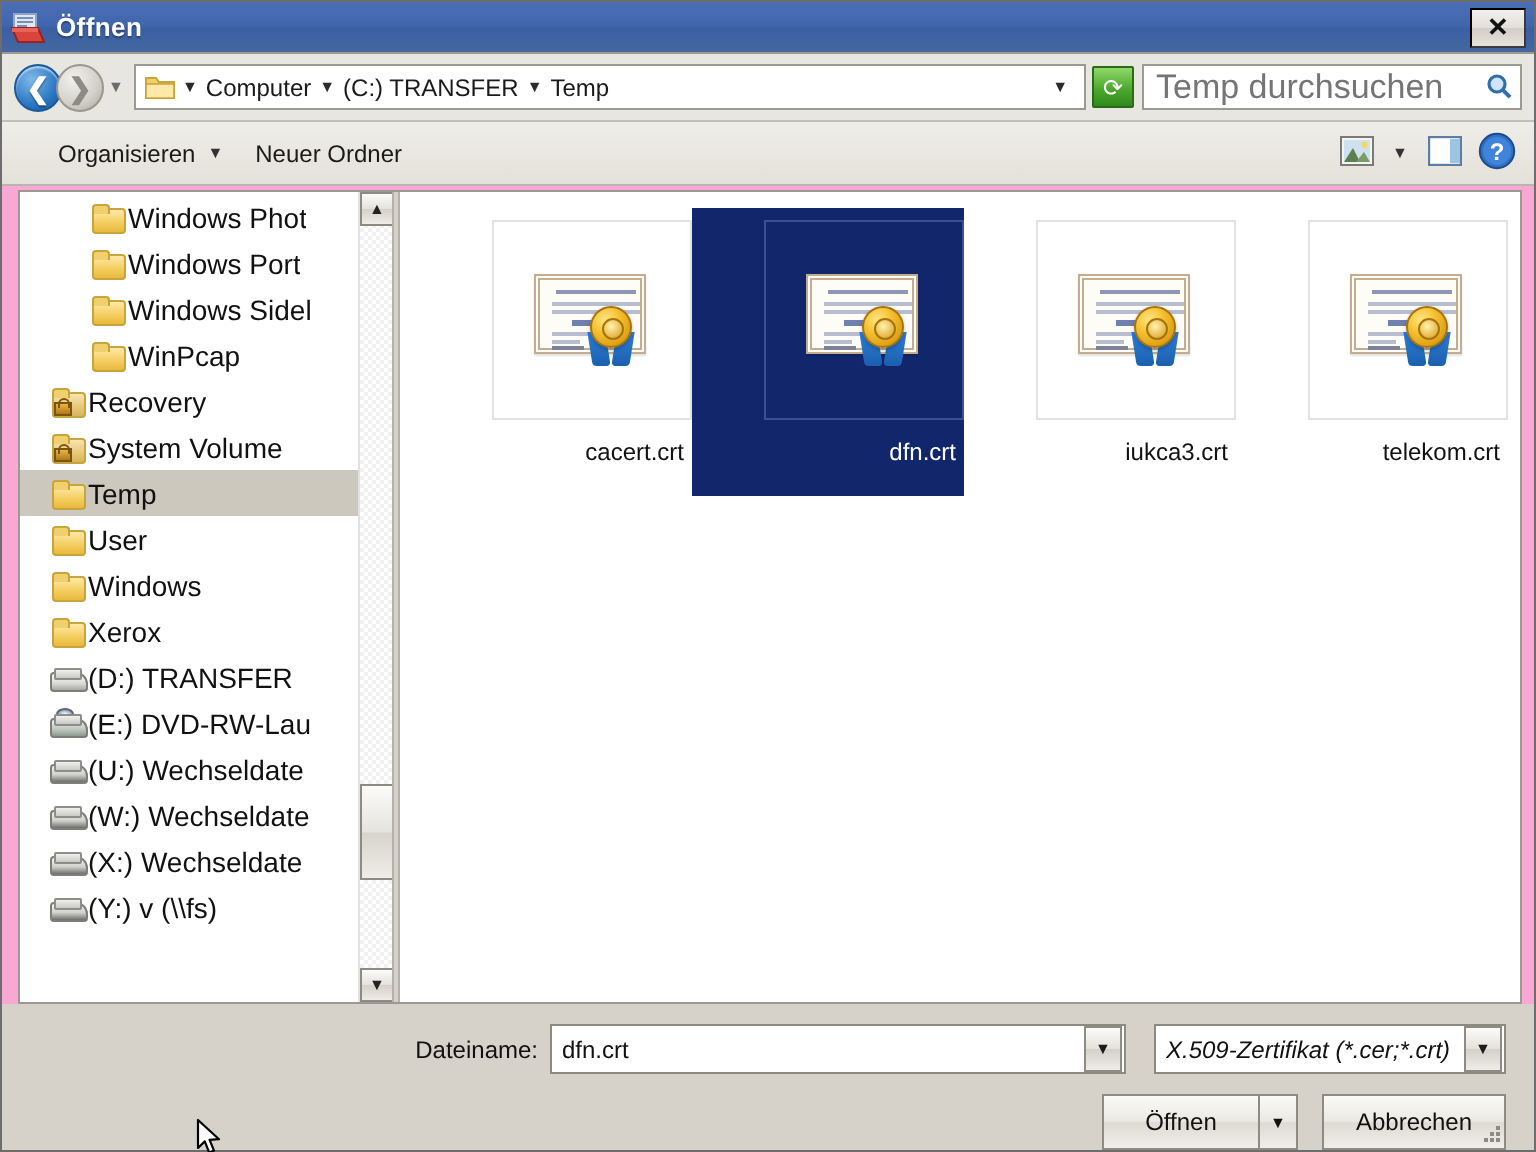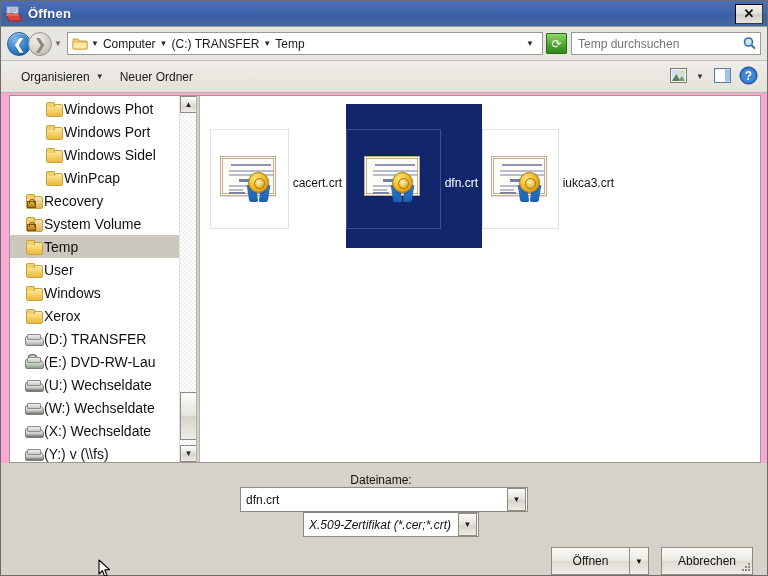--- a/index.html
+++ b/index.html
@@ -125,34 +125,34 @@
     width: 190px; height: 23px; flex: none;
     margin-left: 4px;
     background: #fff;
     border: 1px solid #9a9a92;
     display: flex; align-items: center;
     padding-left: 6px;
   }
   .searchbox input {
     flex: 1; border: none; outline: none;
     font-family: "Liberation Sans", sans-serif;
-    font-size: 12px; color: #333; background: transparent;
+    font-size: 17px; color: #333; background: transparent;
     min-width: 0;
   }
   .search-icon {
     width: 22px; height: 21px; flex: none;
     display: flex; align-items: center; justify-content: center;
     cursor: pointer;
   }
 
   
   .toolbar {
     height: 32px;
     display: flex; align-items: center;
-    padding: 0 6px 0 12px;
+    padding: 0 6px 0 20px;
     background: linear-gradient(to bottom, #efedE8, #e4e1da);
     border-bottom: 1px solid #b9b6ad;
     flex: none;
   }
   .tb-item {
     display: flex; align-items: center; gap: 6px;
     padding: 3px 8px; font-size: 12px; color: #1a1a1a;
     cursor: pointer; white-space: nowrap;
   }
   .tb-caret { font-size: 8px; color: #333; }
@@ -279,21 +279,21 @@
   .filepane {
     flex: 1; background: #fff;
     padding: 8px 4px 0 10px;
     display: flex; flex-wrap: wrap;
     align-content: flex-start;
     gap: 0px;
     overflow: hidden;
   }
   .fileitem {
     width: 136px; height: 144px;
-    display: flex; flex-direction: row; align-items: center;
+    display: flex; flex-direction: column; align-items: flex-end;
     padding-top: 6px;
     cursor: pointer;
   }
   .filethumb {
     width: 100px; height: 100px;
     background: #fff;
     border: 1px solid #e2e2e2;
     display: flex; align-items: center; justify-content: center;
   }
   .filelabel {
@@ -338,21 +338,21 @@
     border-radius:50%; background: radial-gradient(circle at 40% 35%, #fff3b0, #d79a12);
     border: 1px solid #a8730a;
   }
 
   
   .bottom {
     flex: none;
     padding: 10px 14px 0 14px;
     background: #d6d2ca;
   }
-  .brow1 { display: flex; align-items: center; flex-direction: column; }
+  .brow1 { display: flex; align-items: center; }
   .fname-label { font-size: 12px; color: #111; margin-right: 6px; }
   .combo {
     height: 25px;
     background: #fff;
     border: 1px solid #8d8a82;
     display: flex; align-items: center;
     padding-left: 5px;
   }
   .combo input {
     flex: 1; border: none; outline: none; background: transparent;
@@ -680,20 +680,39 @@
                   <span class="cert-line e"></span>
                   <span class="cert-sig"></span>
                 </span>
                 <span class="cert-ribbon-l"></span>
                 <span class="cert-ribbon-r"></span>
                 <span class="cert-seal"></span>
               </span>
             </div>
             <div class="filelabel">iukca3.crt</div>
           </div>
+          <div class="fileitem">
+            <div class="filethumb">
+              <span class="cert">
+                <span class="cert-paper">
+                  <span class="cert-line t"></span>
+                  <span class="cert-line a"></span>
+                  <span class="cert-line b"></span>
+                  <span class="cert-line c"></span>
+                  <span class="cert-line d"></span>
+                  <span class="cert-line e"></span>
+                  <span class="cert-sig"></span>
+                </span>
+                <span class="cert-ribbon-l"></span>
+                <span class="cert-ribbon-r"></span>
+                <span class="cert-seal"></span>
+              </span>
+            </div>
+            <div class="filelabel">telekom.crt</div>
+          </div>
         </div>
     </div>
   </div>
 
   <div class="bottom">
     <div class="brow1">
       <div style="flex:1"></div>
       <span class="fname-label">Dateiname:</span>
 
       <div class="combo fname-combo">

